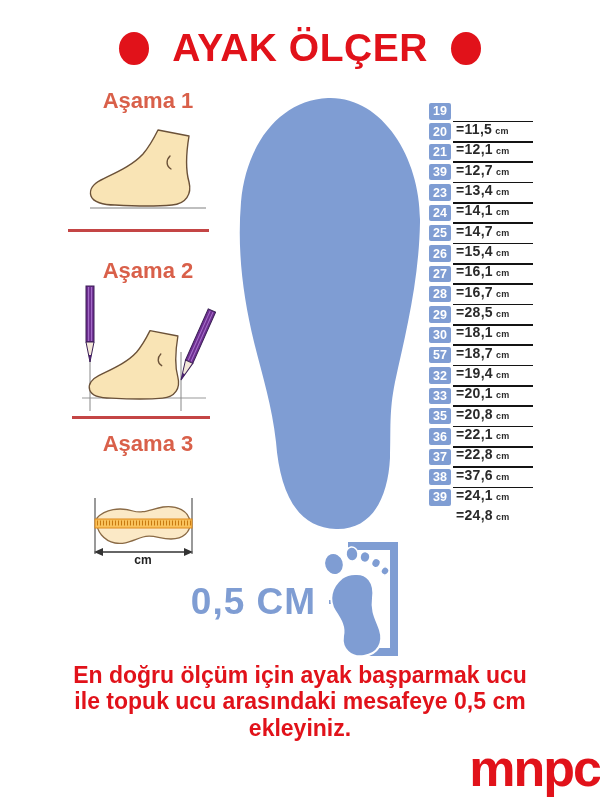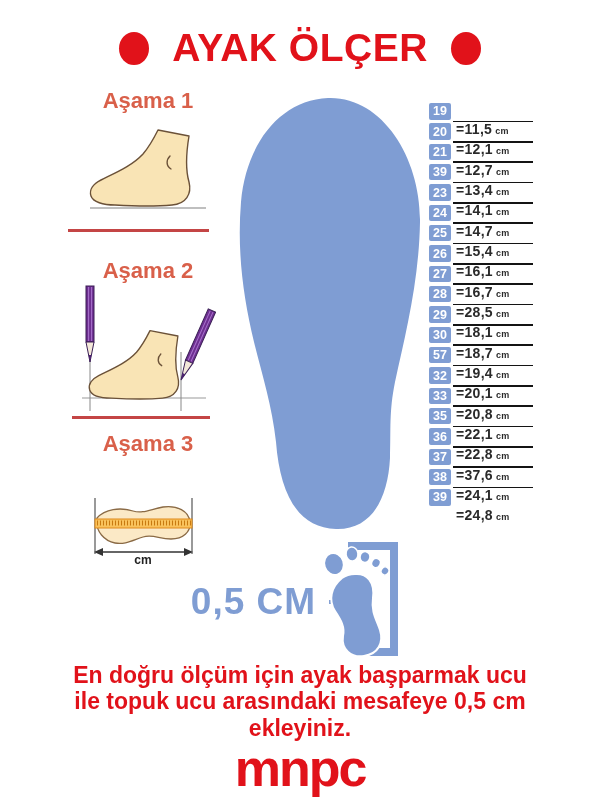--- a/index.html
+++ b/index.html
@@ -38,21 +38,21 @@
   .size-row:last-child .row-line { display:none; }
 
   
   .half-cm { position:absolute; left:140px; top:581px; width:210px; text-align:right;
              font-size:37px; font-weight:bold; color:#7f9dd3; letter-spacing:1px; white-space:nowrap; }
   .baby-foot { position:absolute; left:320px; top:538px; }
 
   
   .footer-text { position:absolute; top:662px; left:0; width:100%; text-align:center;
                  color:#e1121a; font-size:23px; font-weight:bold; line-height:1.15; }
-  .brand { position:absolute; top:738px; left:0; width:100%; text-align:center;
+  .brand { position:absolute; top:738px; left:0; width:100%; text-align:right;
            color:#e1121a; font-size:52px; font-weight:bold; letter-spacing:-2px; }
 </style>
 </head>
 <body>
 
 <div class="canvas">
 
   <div class="title-row">
     <span class="dot"></span>
     <span class="page-title">AYAK ÖLÇER</span>

